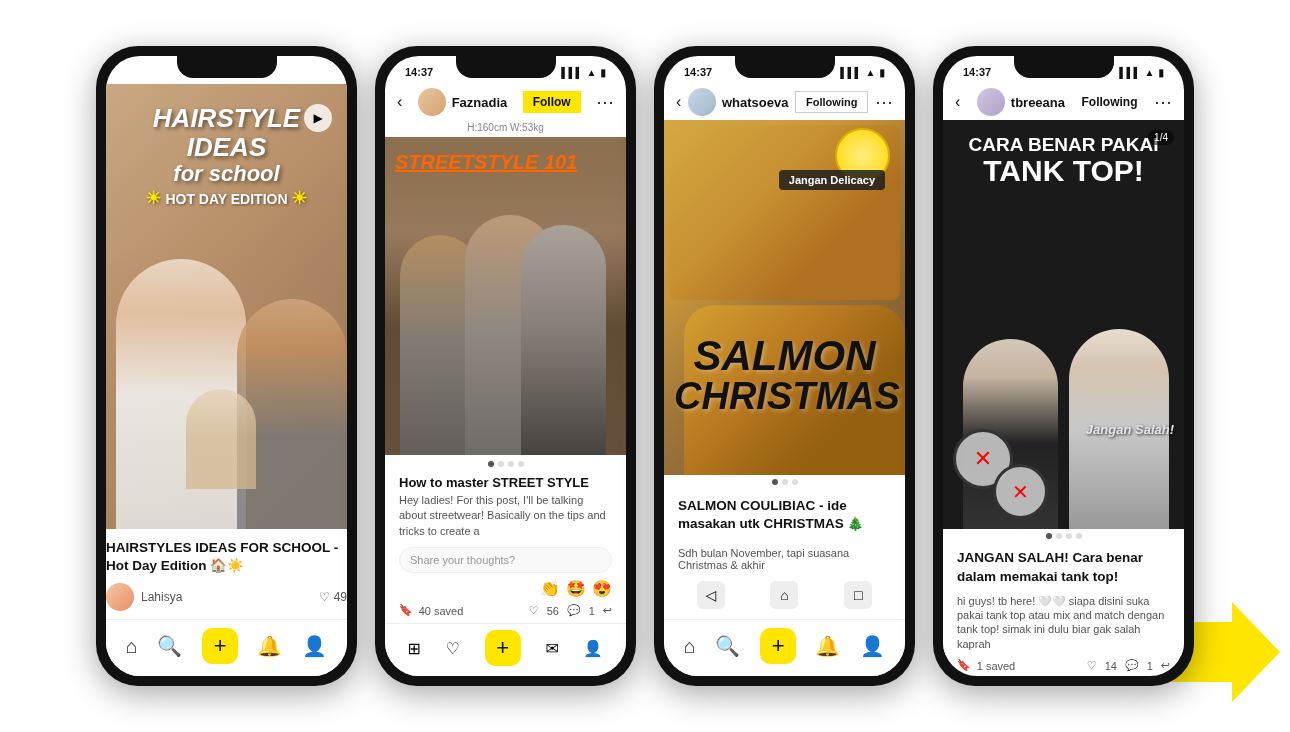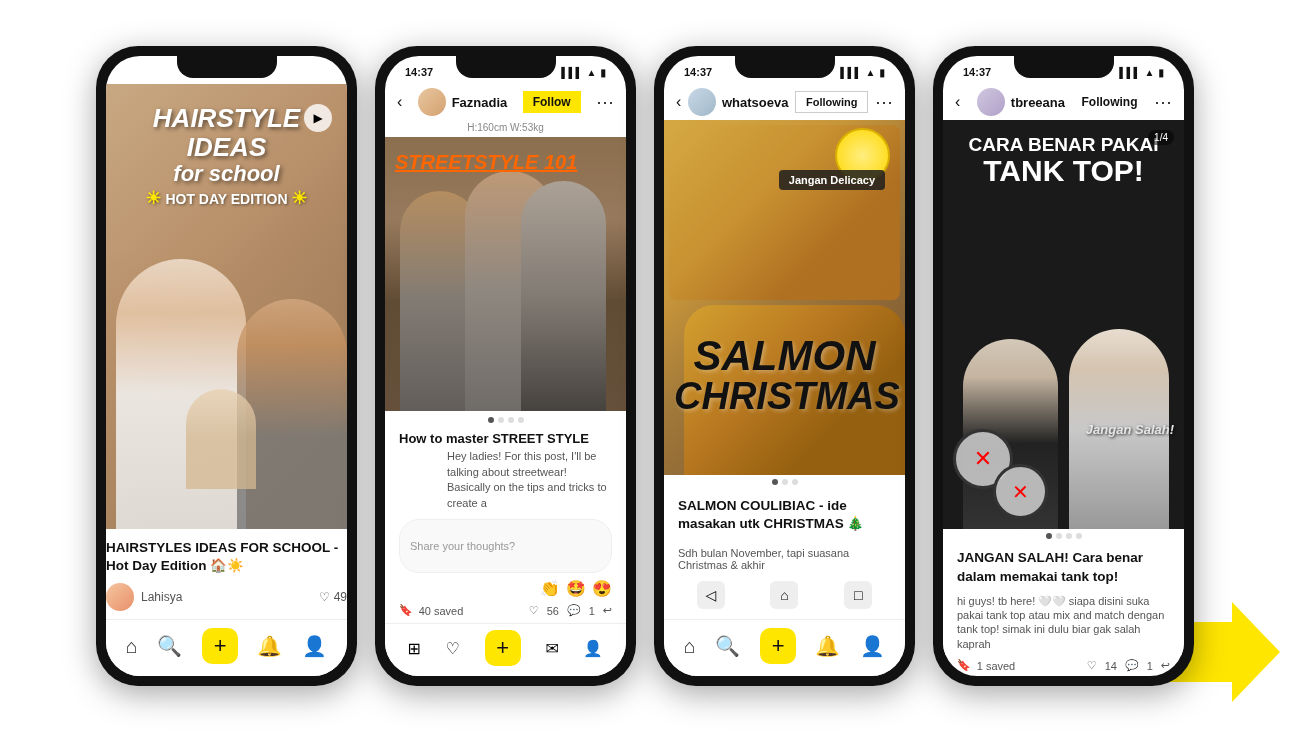--- a/index.html
+++ b/index.html
@@ -361,26 +361,25 @@
       font-size: 13px;
       font-weight: 700;
       color: #111;
       margin-bottom: 3px;
     }
 
     .post-body {
       font-size: 11px;
       color: #555;
       line-height: 1.4;
-      margin-left: 48px;
     }
 
     .comment-input {
       margin: 4px 14px;
-      padding: 20px 10px;
+      padding: 6px 10px;
       border: 1px solid #eee;
       border-radius: 20px;
       font-size: 11px;
       color: #999;
       background: #f9f9f9;
       flex-shrink: 0;
     }
 
     .emoji-row {
       display: flex;

